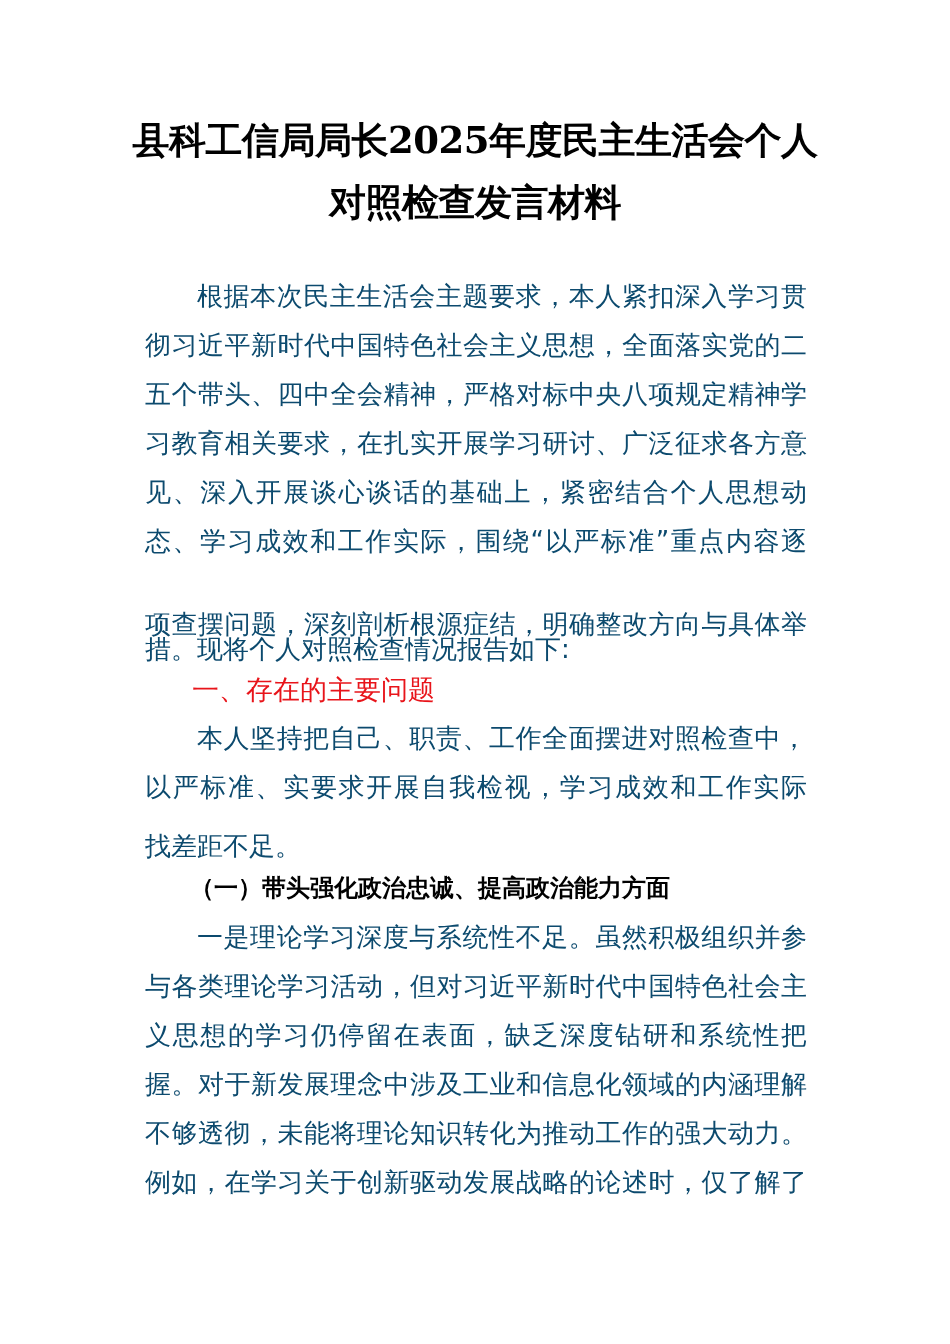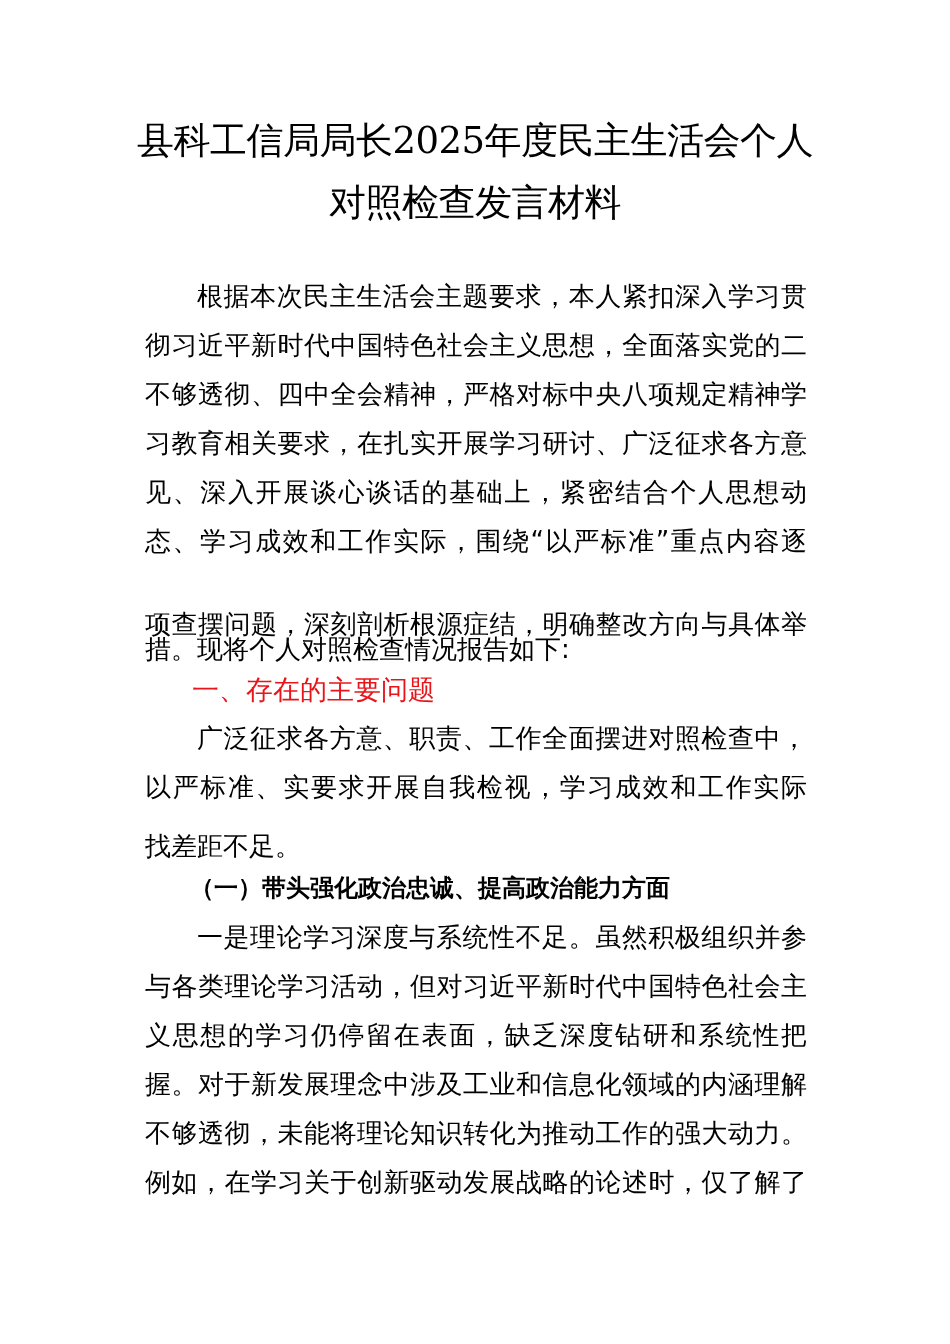--- a/index.html
+++ b/index.html
@@ -1,28 +1,28 @@
 <!DOCTYPE html>
 <html><head>
 <meta charset="utf-8">
 <style>
   html, body { margin: 0; padding: 0; background: #ffffff; }
   body { width: 950px; height: 1344px; position: relative; overflow: hidden; }
   .page { position: absolute; left: 0; top: 0; width: 950px; height: 1344px; background: #fff; }
   .title {
     position: absolute; left: 100px; width: 750px; text-align: center;
     font-family: "DejaVu Serif", "Liberation Serif", serif;
-    font-weight: normal; font-size: 37px; color: #000; white-space: nowrap; letter-spacing: -0.5px;
+    font-weight: bold; font-size: 37px; color: #000; white-space: nowrap; letter-spacing: -0.5px;
   }
   .t1 { top: 116px; }
   .t2 { top: 178px; }
   .line {
     position: absolute; left: 145px; width: 662px;
     font-family: "DejaVu Sans", "Liberation Sans", sans-serif;
-    font-size: 26px; color: #000000; white-space: nowrap; height: 32px; line-height: 32px;
+    font-size: 26px; color: #0c4a6e; white-space: nowrap; height: 32px; line-height: 32px;
     text-align: justify; text-align-last: justify; letter-spacing: 0;
   }
   .line.last { text-align-last: left; margin-top: 10px; }
   .line.indent { left: 197px; width: 610px; }
   .h1 {
     position: absolute; left: 192px; top: 673px;
     font-family: "DejaVu Sans", "Liberation Sans", sans-serif;
     font-size: 27px; color: #e8141a; white-space: nowrap; line-height: 34px;
   }
   .h2 {
@@ -33,30 +33,30 @@
 </style>
 </head>
 <body>
 
 <div class="page">
   <div class="title t1">县科工信局局长2025年度民主生活会个人</div>
   <div class="title t2">对照检查发言材料</div>
 
   <div class="line indent" style="top:280px">根据本次民主生活会主题要求，本人紧扣深入学习贯</div>
   <div class="line" style="top:329px">彻习近平新时代中国特色社会主义思想，全面落实党的二</div>
-  <div class="line" style="top:378px">不够透彻、四中全会精神，严格对标中央八项规定精神学</div>
+  <div class="line" style="top:378px">五个带头、四中全会精神，严格对标中央八项规定精神学</div>
   <div class="line" style="top:427px">习教育相关要求，在扎实开展学习研讨、广泛征求各方意</div>
   <div class="line" style="top:476px">见、深入开展谈心谈话的基础上，紧密结合个人思想动</div>
   <div class="line" style="top:525px">态、学习成效和工作实际，围绕“以严标准”重点内容逐</div>
   <div class="line" style="top:608px">项查摆问题，深刻剖析根源症结，明确整改方向与具体举</div>
   <div class="line last" style="top:623px">措。现将个人对照检查情况报告如下:</div>
 
   <div class="h1">一、存在的主要问题</div>
 
-  <div class="line indent" style="top:722px">广泛征求各方意、职责、工作全面摆进对照检查中，</div>
+  <div class="line indent" style="top:722px">本人坚持把自己、职责、工作全面摆进对照检查中，</div>
   <div class="line" style="top:771px">以严标准、实要求开展自我检视，学习成效和工作实际</div>
   <div class="line last" style="top:820px">找差距不足。</div>
 
   <div class="h2">（一）带头强化政治忠诚、提高政治能力方面</div>
 
   <div class="line indent" style="top:921px">一是理论学习深度与系统性不足。虽然积极组织并参</div>
   <div class="line" style="top:970px">与各类理论学习活动，但对习近平新时代中国特色社会主</div>
   <div class="line" style="top:1019px">义思想的学习仍停留在表面，缺乏深度钻研和系统性把</div>
   <div class="line" style="top:1068px">握。对于新发展理念中涉及工业和信息化领域的内涵理解</div>
   <div class="line" style="top:1117px">不够透彻，未能将理论知识转化为推动工作的强大动力。</div>

